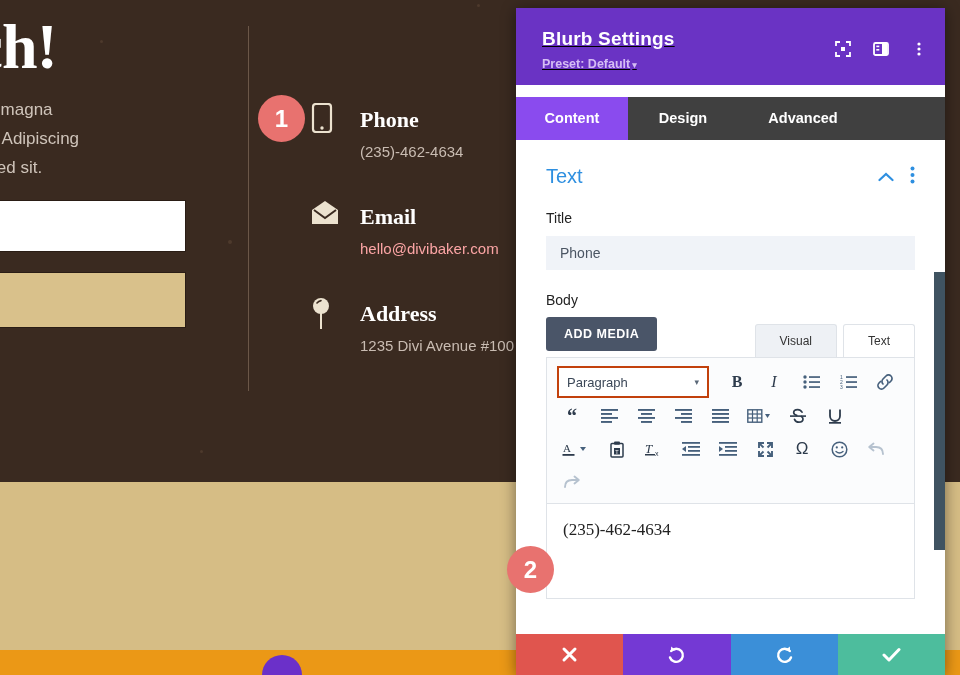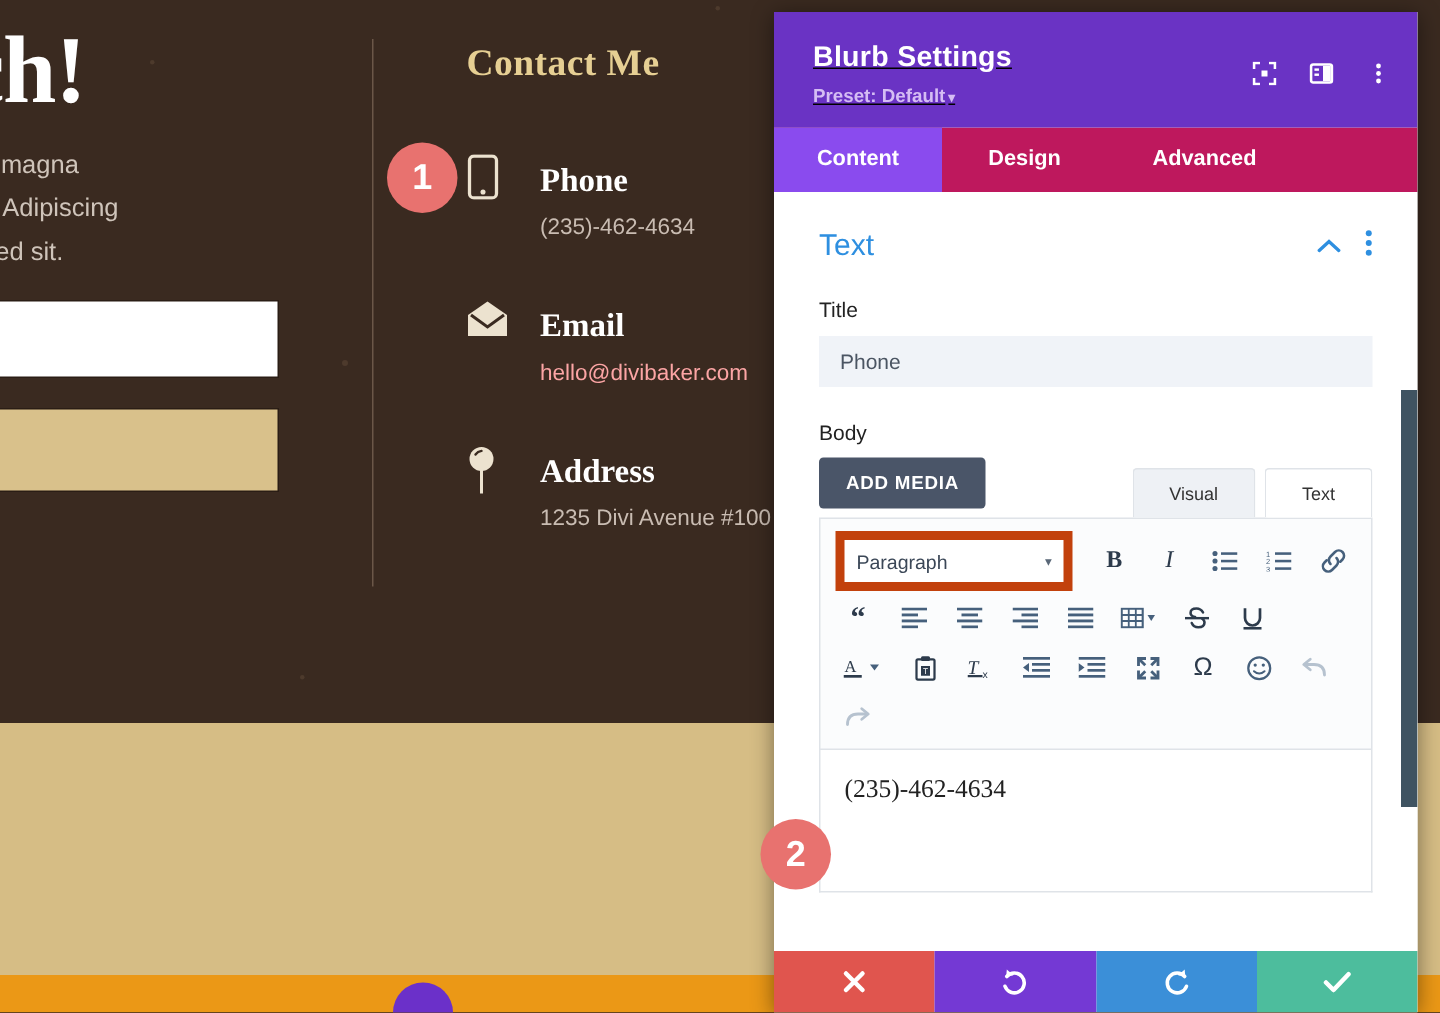--- a/index.html
+++ b/index.html
@@ -59,21 +59,21 @@
     box-shadow:0 2px 14px rgba(0,0,0,.45);
     display:flex;flex-direction:column;
   }
   #modal-header{background:#6a33c4;padding:20px 26px 14px 26px;position:relative;flex:0 0 auto;text-decoration:underline;}
   #modal-title{font-size:19px;font-weight:bold;color:#fff;letter-spacing:.2px;}
   #modal-preset{margin-top:7px;font-size:12.5px;font-weight:bold;color:#d5bdf4;}
   #modal-preset .caret{font-size:9px;margin-left:2px;}
   #header-icons{position:absolute;right:18px;top:33px;display:flex;gap:22px;align-items:center;}
   .hicon{width:16px;height:16px;color:#fff;cursor:pointer;}
 
-  #modal-tabs{background:#be185d;display:flex;flex:0 0 auto;}
+  #modal-tabs{background:#404040;display:flex;flex:0 0 auto;margin-top:12px;}
   .mtab{padding:13px 0 14px 0;font-size:14.5px;font-weight:bold;color:#fff;text-align:center;cursor:pointer;}
   .mtab.t0{width:112px;background:#8a4bee;}
   .mtab.t1{width:110px;}
   .mtab.t2{width:130px;}
 
   #searchbar{
     background:#f2f5f9;height:44px;flex:0 0 auto;position:relative;
     border-bottom:1px solid #e3e8ee;display:flex;align-items:center;
   }
   #search-input{
@@ -114,21 +114,21 @@
     padding:9px 24px;font-size:12px;color:#333;cursor:pointer;
     border:1px solid #dfe3e8;border-bottom:0;border-radius:3px 3px 0 0;margin-left:6px;
   }
   .ed-tab.inactive{background:#eef1f5;}
   .ed-tab.active{background:#fff;}
 
   #toolbar{border:1px solid #dfe3e8;background:#fbfcfd;padding:8px 10px 6px 10px;}
   .trow{display:flex;align-items:center;gap:7px;margin-bottom:3px;min-height:30px;}
   .tbtn{width:30px;height:28px;display:flex;align-items:center;justify-content:center;color:#46607c;cursor:pointer;}
   #para-select{
-    width:132px;height:28px;background:#fff;border:6px solid #c2410c;
+    width:132px;height:28px;background:#fff;border:2px solid #c2410c;
     display:flex;align-items:center;justify-content:space-between;
     padding:0 8px;font-size:13px;color:#3b4757;cursor:pointer;margin-right:6px;
   }
   #para-select .ar{font-size:9px;color:#5a6878;}
   .tbtn.bold{font-weight:bold;font-size:16px;color:#2d3b4c;font-family:"Liberation Serif",serif;}
   .tbtn.ital{font-style:italic;font-size:16px;color:#2d3b4c;font-family:"Liberation Serif",serif;}
   .tbtn.quote{font-size:20px;font-weight:bold;color:#2d3b4c;font-family:"Liberation Serif",serif;line-height:0;}
   .tbtn.dim{color:#b6c2cf;}
 
   #editor-area{
@@ -163,21 +163,20 @@
     <div class="speck" style="left:200px;top:450px;width:3px;height:3px;"></div>
 
     <div id="hero-title">uch!</div>
     <div id="hero-para">vitae id magna<br>g nunc. Adipiscing<br>apien sed sit.</div>
 
     <div id="form-field-1"></div>
     <div id="form-field-2"></div>
 
     <div id="vdivider"></div>
 
-    <div id="contact-heading">Contact Me</div>
 
     <div class="contact-row" style="top:103px;">
       <div class="c-icon">
         <svg viewBox="0 0 24 30" width="24" height="30">
             <rect x="3" y="1" width="18" height="28" rx="3" fill="none" stroke="#ece2cf" stroke-width="2.2"></rect>
             <circle cx="12" cy="25" r="1.7" fill="#ece2cf"></circle>
           </svg>
       </div>
       <div class="c-title">Phone</div>
       <div class="c-sub">(235)-462-4634</div>

